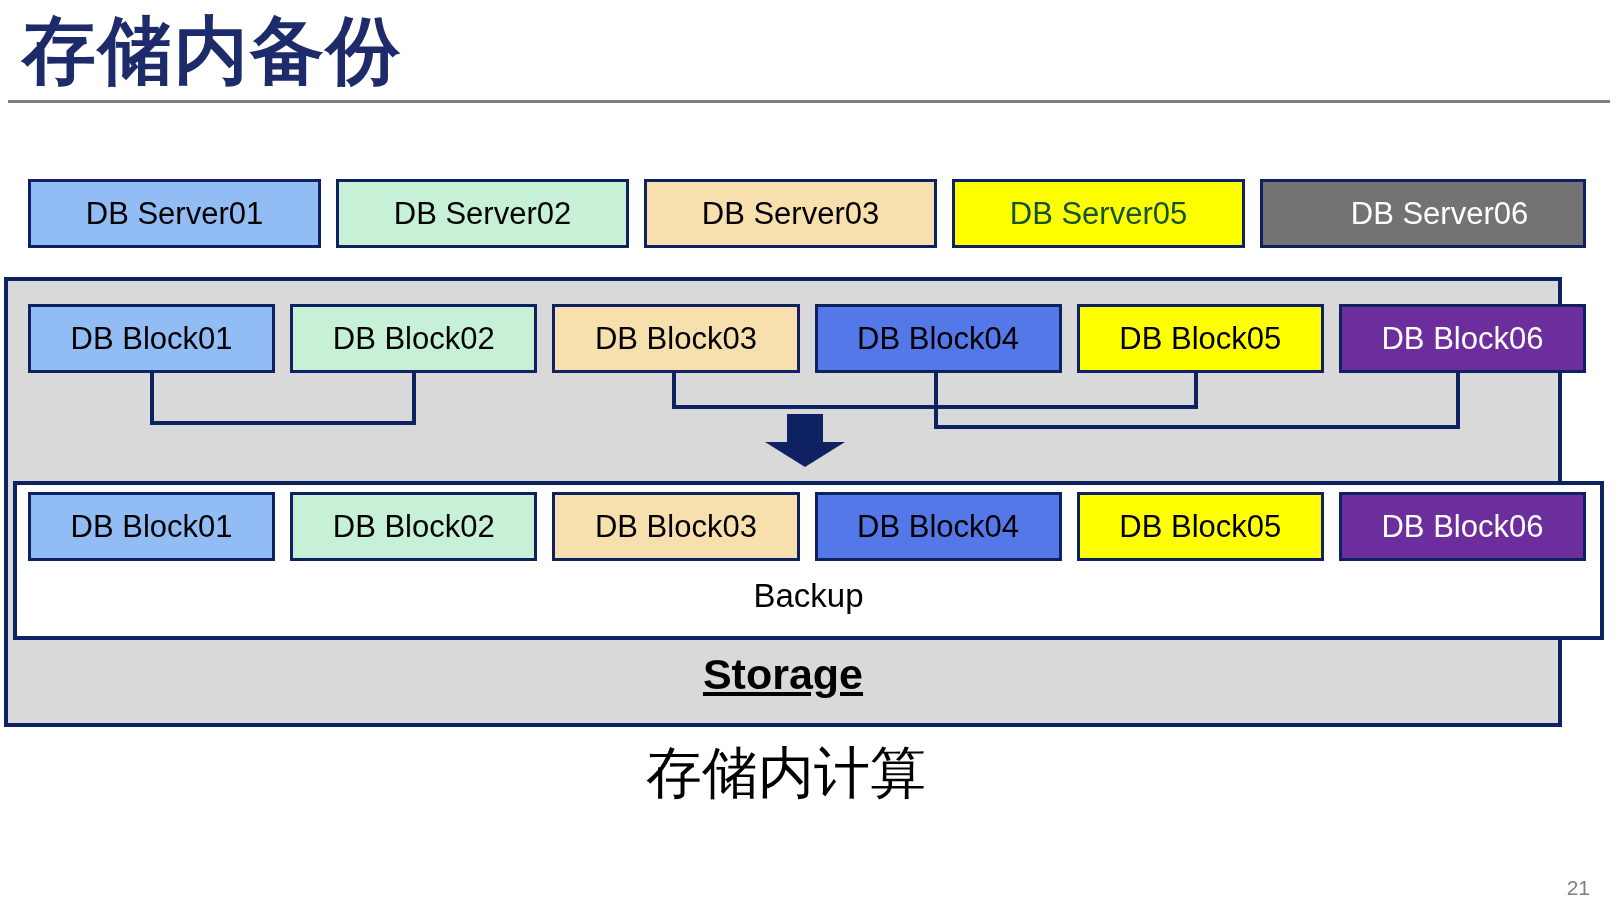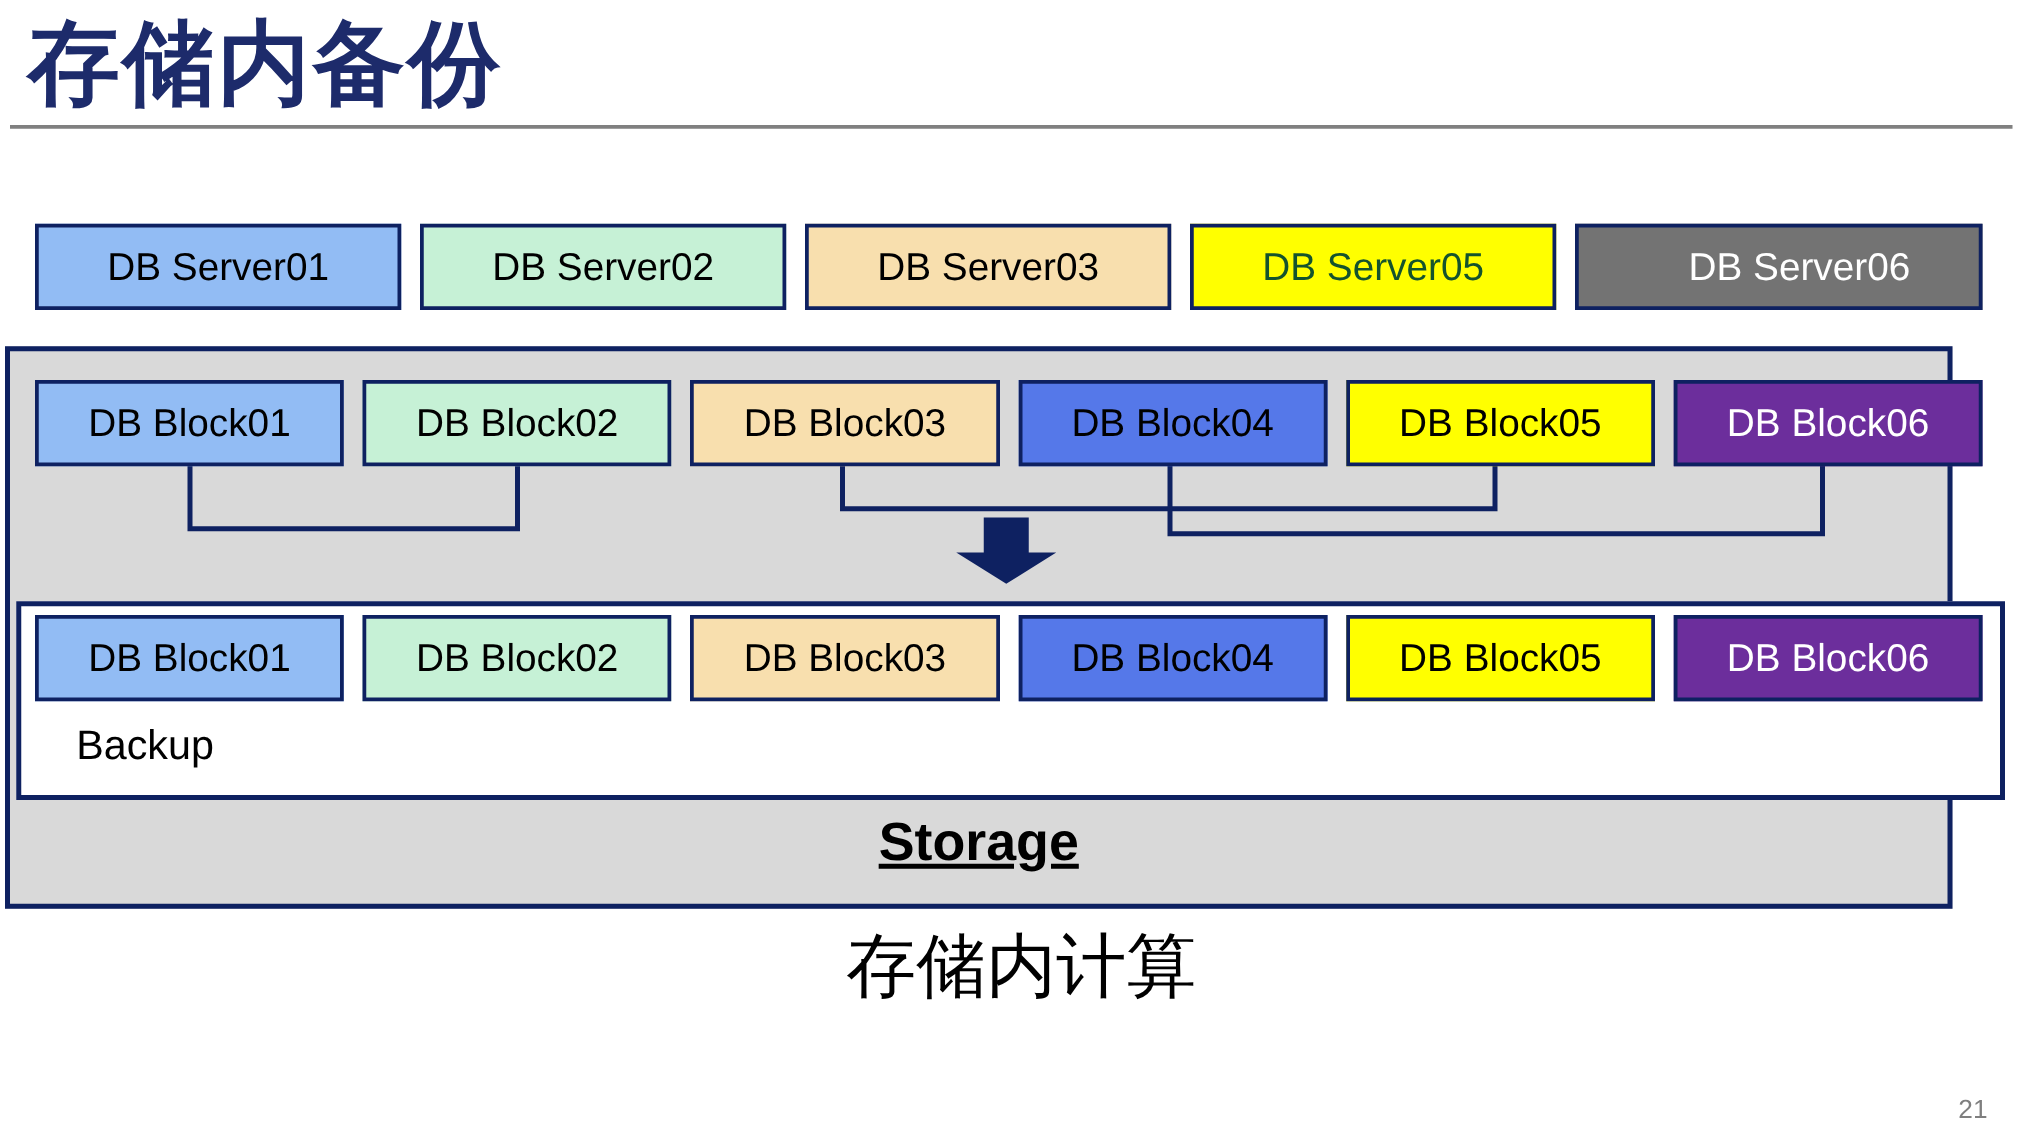--- a/index.html
+++ b/index.html
@@ -38,30 +38,30 @@
 
   .row1 { left: 20px; top: 23px; width: 1558px; height: 69px; }
 
   .backup {
     position: absolute; left: 5px; top: 200px; width: 1591px; height: 159px;
     background: #ffffff; border: 4px solid var(--navy);
   }
   .row2 { left: 11px; top: 7px; width: 1558px; height: 69px; }
   .backup-label {
     position: absolute; left: 0; top: 82px; width: 100%;
-    text-align: left; font-size: 33px; line-height: 58px; padding-left: 44px;
+    text-align: center; font-size: 33px; line-height: 58px;
   }
   .storage-label {
     position: absolute; left: 0; top: 366px; width: 100%;
     text-align: center; font-size: 43px; line-height: 54px; font-weight: 700; text-decoration: underline;
   }
 
   .captions {
     position: absolute; left: 0; top: 742px; width: 1572px;
-    text-align: center; font-size: 56px; line-height: 62px; font-weight: 500; margin-left: 31px;
+    text-align: center; font-size: 56px; line-height: 62px; font-weight: 500;
   }
 
   .page-number {
     position: absolute; right: 30px; top: 876px;
     font-size: 21px; color: var(--page-number-gray);
   }
 </style>
 </head>
 <body>
 

